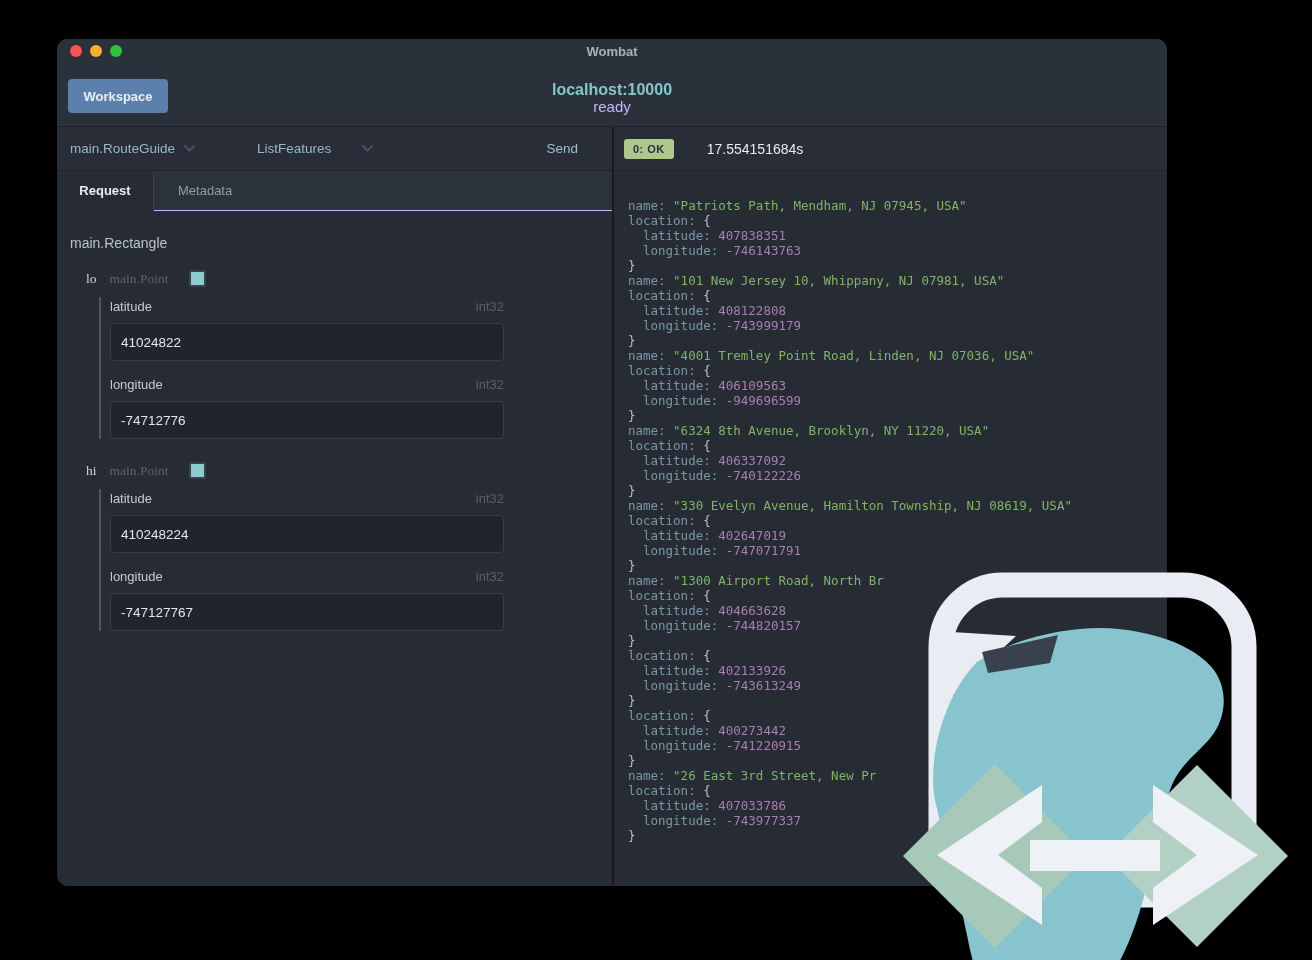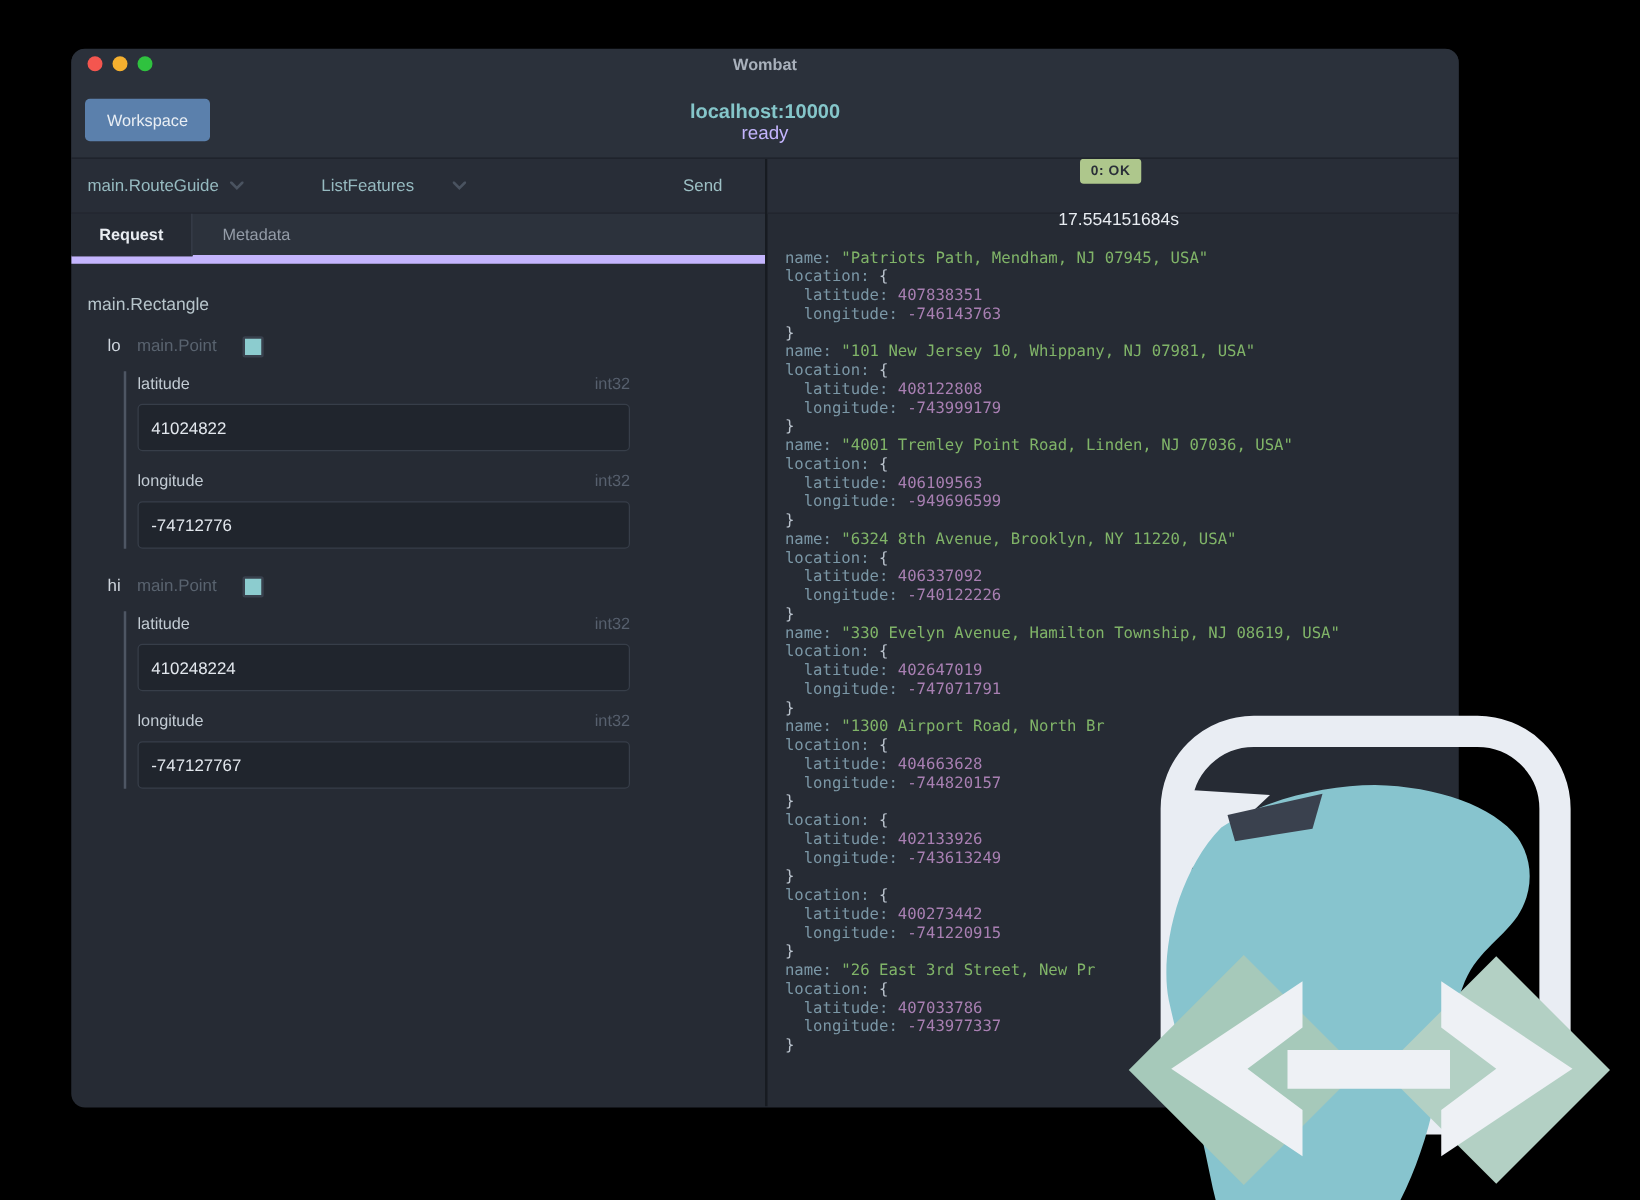--- a/index.html
+++ b/index.html
@@ -17,59 +17,59 @@
   .light { width:12px; height:12px; border-radius:50%; display:inline-block; }
   .light.red{ background:#f4564f; } .light.yellow{ background:#f5b02f; }
   .light.green{ background:#2fc23f; }
   .win-title { position:absolute; left:0; right:0; top:5px; text-align:center;
                font-size:13px; font-weight:bold; color:#a9b1bc; }
   .conn { position:absolute; left:0; right:0; top:41px; text-align:center; }
   .conn .host { font-size:16px; font-weight:bold; color:#85c6ca; line-height:19px; }
   .conn .status { font-size:15px; font-weight:normal; color:#c4b5fd; line-height:16px; }
   .workspace-btn { position:absolute; left:11px; top:40px; width:100px; height:34px;
                    background:#5b80ac; border:none; border-radius:4px; color:#e9eef4;
-                   font-size:13px; font-family:inherit; cursor:pointer; }
+                   font-size:13px; font-family:inherit; cursor:pointer;font-weight:bold; }
 
   
   .body { display:flex; height:758px; }
   .pane { width:599px; display:flex; flex-direction:column; }
   .pane.right { width:599px; border-left:2px solid #171b21; }
 
   .pane-toolbar { height:44px; flex:none; display:flex; align-items:center;
                   background:#282d37; border-bottom:1px solid #20252c;gap:20px; }
   .left .pane-toolbar { padding:0 34px 0 13px; }
-  .right .pane-toolbar { padding:0 14px 0 10px;flex-direction:column; }
+  .right .pane-toolbar { padding:0 14px 0 10px; }
 
   .select-trigger { display:flex; align-items:center; gap:9px; cursor:pointer; }
   .select-trigger .lbl { font-size:13.5px; color:#96bac0; }
   .chev { width:11px; height:7px; }
   .method-select { margin-left:42px; }
   .send-btn { margin-left:auto; background:none; border:none; color:#9dc0c5;
               font-size:13.5px; font-family:inherit; cursor:pointer; }
 
   .status-badge { background:#aec78c; color:#2a2f38; font-size:11px; font-weight:bold;
                   padding:4px 9px; border-radius:3px; letter-spacing:.5px; }
   .duration { margin-left:13px; font-size:14px; color:#e8ecf1; }
 
   .tabbar { height:40px; flex:none; display:flex; background:#2c323c;
-            border-bottom:7px solid #c4b5fd; }
+            border-bottom:1px solid #c4b5fd; }
   .tab { display:flex; align-items:center; justify-content:center;
          font-size:13px; color:#949ca8; cursor:pointer; padding:0 24px; }
   .tab.active { width:97px; padding:0; background:#262b34; color:#e9edf2;
                 font-weight:bold; border-right:1px solid #3a414d;
                 margin-bottom:-1px; border-bottom:1px solid #262b34; }
 
   .pane-content { flex:1; overflow:hidden; position:relative; }
 
   
   .form { padding:24px 0 0 13px; }
   .msg-type { font-size:14px; color:#b7c5cb; }
   .group { margin-top:18px; }
   .group + .group { margin-top:22px; }
-  .group-head { display:flex; align-items:flex-start; gap:13px; padding-left:16px; height:18px; }
+  .group-head { display:flex; align-items:flex-end; gap:13px; padding-left:16px; height:18px;font-family:Liberation Serif, serif; }
   .group-name { font-size:13.5px; color:#ced5dd; }
   .group-type { font-size:13.5px; color:#59636f; }
   .checkbox { width:17px; height:17px; background:#8ccccf; border:2px solid #39414d;
               border-radius:2px; margin-left:8px; cursor:pointer; }
   .fields { margin-left:29px; margin-top:10px; width:405px;
             border-left:2px solid #4e5663; padding-left:9px; }
   .field + .field { margin-top:14px; }
   .field-labels { display:flex; justify-content:space-between; align-items:center;
                   height:18px; margin-bottom:8px; }
   .field-label { font-size:13px; color:#c2cbd3; }

